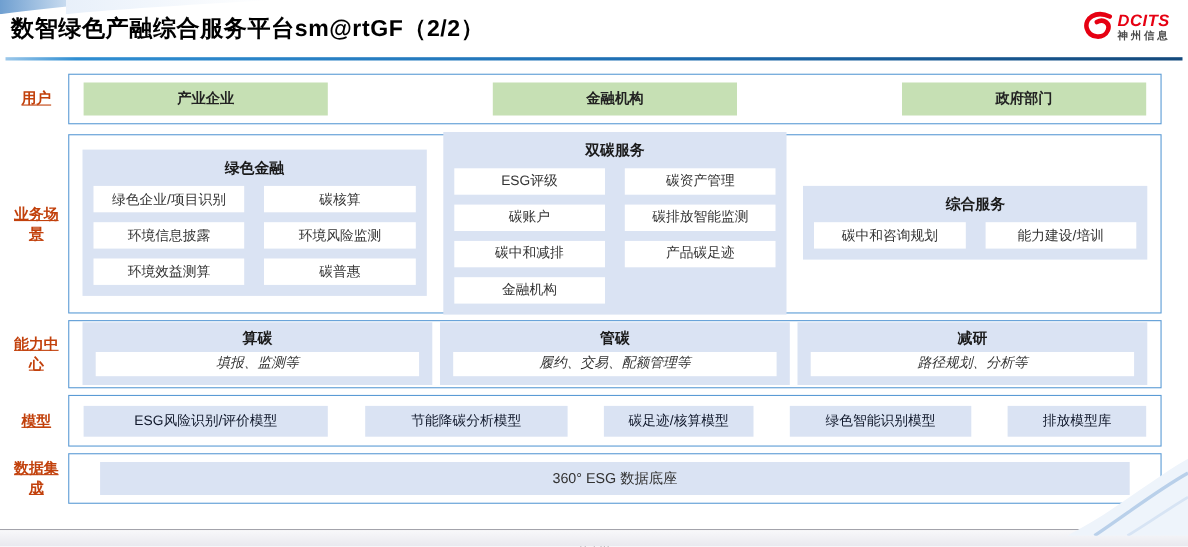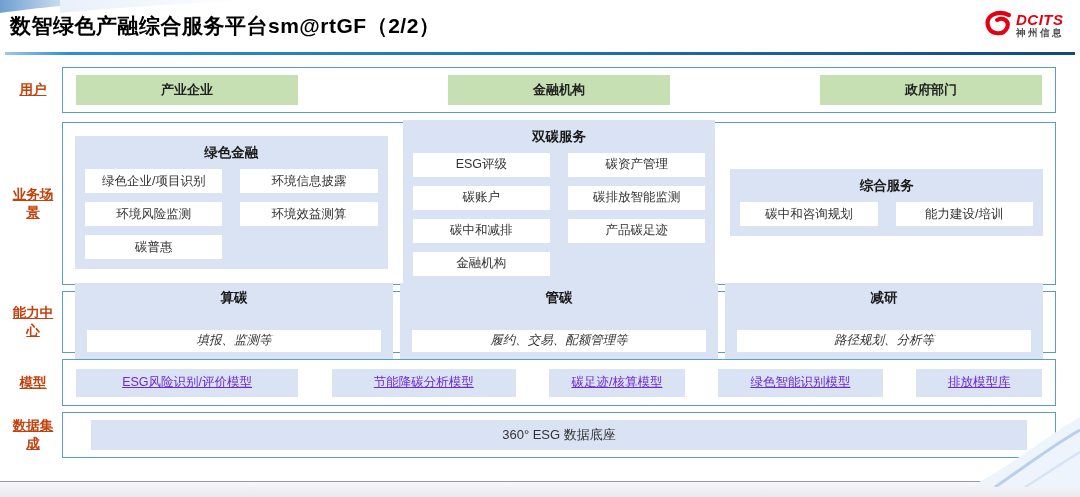--- a/index.html
+++ b/index.html
@@ -48,26 +48,26 @@
     background:#fff;height:24px;display:flex;align-items:center;justify-content:center;
     font-size:12.5px;color:#333;white-space:nowrap;
   }
   
   .caps{display:flex;gap:7px;padding:5px 12px 7px;}
   .cap-panel{flex:1;background:#dae3f3;padding:4px 12px 8px;box-sizing:border-box;}
   .cap-desc{
     background:#fff;height:22px;display:flex;align-items:center;justify-content:center;
     font-style:italic;font-size:12.5px;color:#333;font-family:"Liberation Serif","DejaVu Serif",serif;
   }
-  .cap-panel .panel-title{padding:2px 0 23px;}
+  .cap-panel .panel-title{padding:2px 0 3px;}
   
   .models{display:flex;align-items:center;justify-content:space-between;padding:0 13px;}
   .model-box{
     height:28px;background:#dae3f3;display:flex;align-items:center;justify-content:center;
-    font-size:12.5px;color:#6d28d9;white-space:nowrap;text-decoration:underline;
+    font-size:12.5px;color:#0f172a;white-space:nowrap;
   }
   .model-box:nth-child(1){width:23%;}
   .model-box:nth-child(2){width:19%;}
   .model-box:nth-child(3){width:14%;}
   .model-box:nth-child(4){width:17%;}
   .model-box:nth-child(5){width:13%;}
   
   .datarow{display:flex;align-items:center;padding:0 28px;}
   .data-box{
     flex:1;height:30px;background:#dae3f3;display:flex;align-items:center;justify-content:center;
@@ -123,20 +123,21 @@
     <div class="green-box">金融机构</div>
     <div class="green-box">政府部门</div>
   </div>
 
   <div class="row-label" style="top:122px;height:163px;">业务场景</div>
   <div class="row-box scenarios" style="top:122px;height:163px;">
     <div class="panel">
       <div class="panel-title">绿色金融</div>
       <div class="panel-grid">
         <div class="witem">绿色企业/项目识别</div>
+        <div class="witem">碳核算</div>
         <div class="witem">环境信息披露</div>
         <div class="witem">环境风险监测</div>
         <div class="witem">环境效益测算</div>
         <div class="witem">碳普惠</div>
       </div>
     </div>
     <div class="panel">
       <div class="panel-title">双碳服务</div>
       <div class="panel-grid">
         <div class="witem">ESG评级</div>

